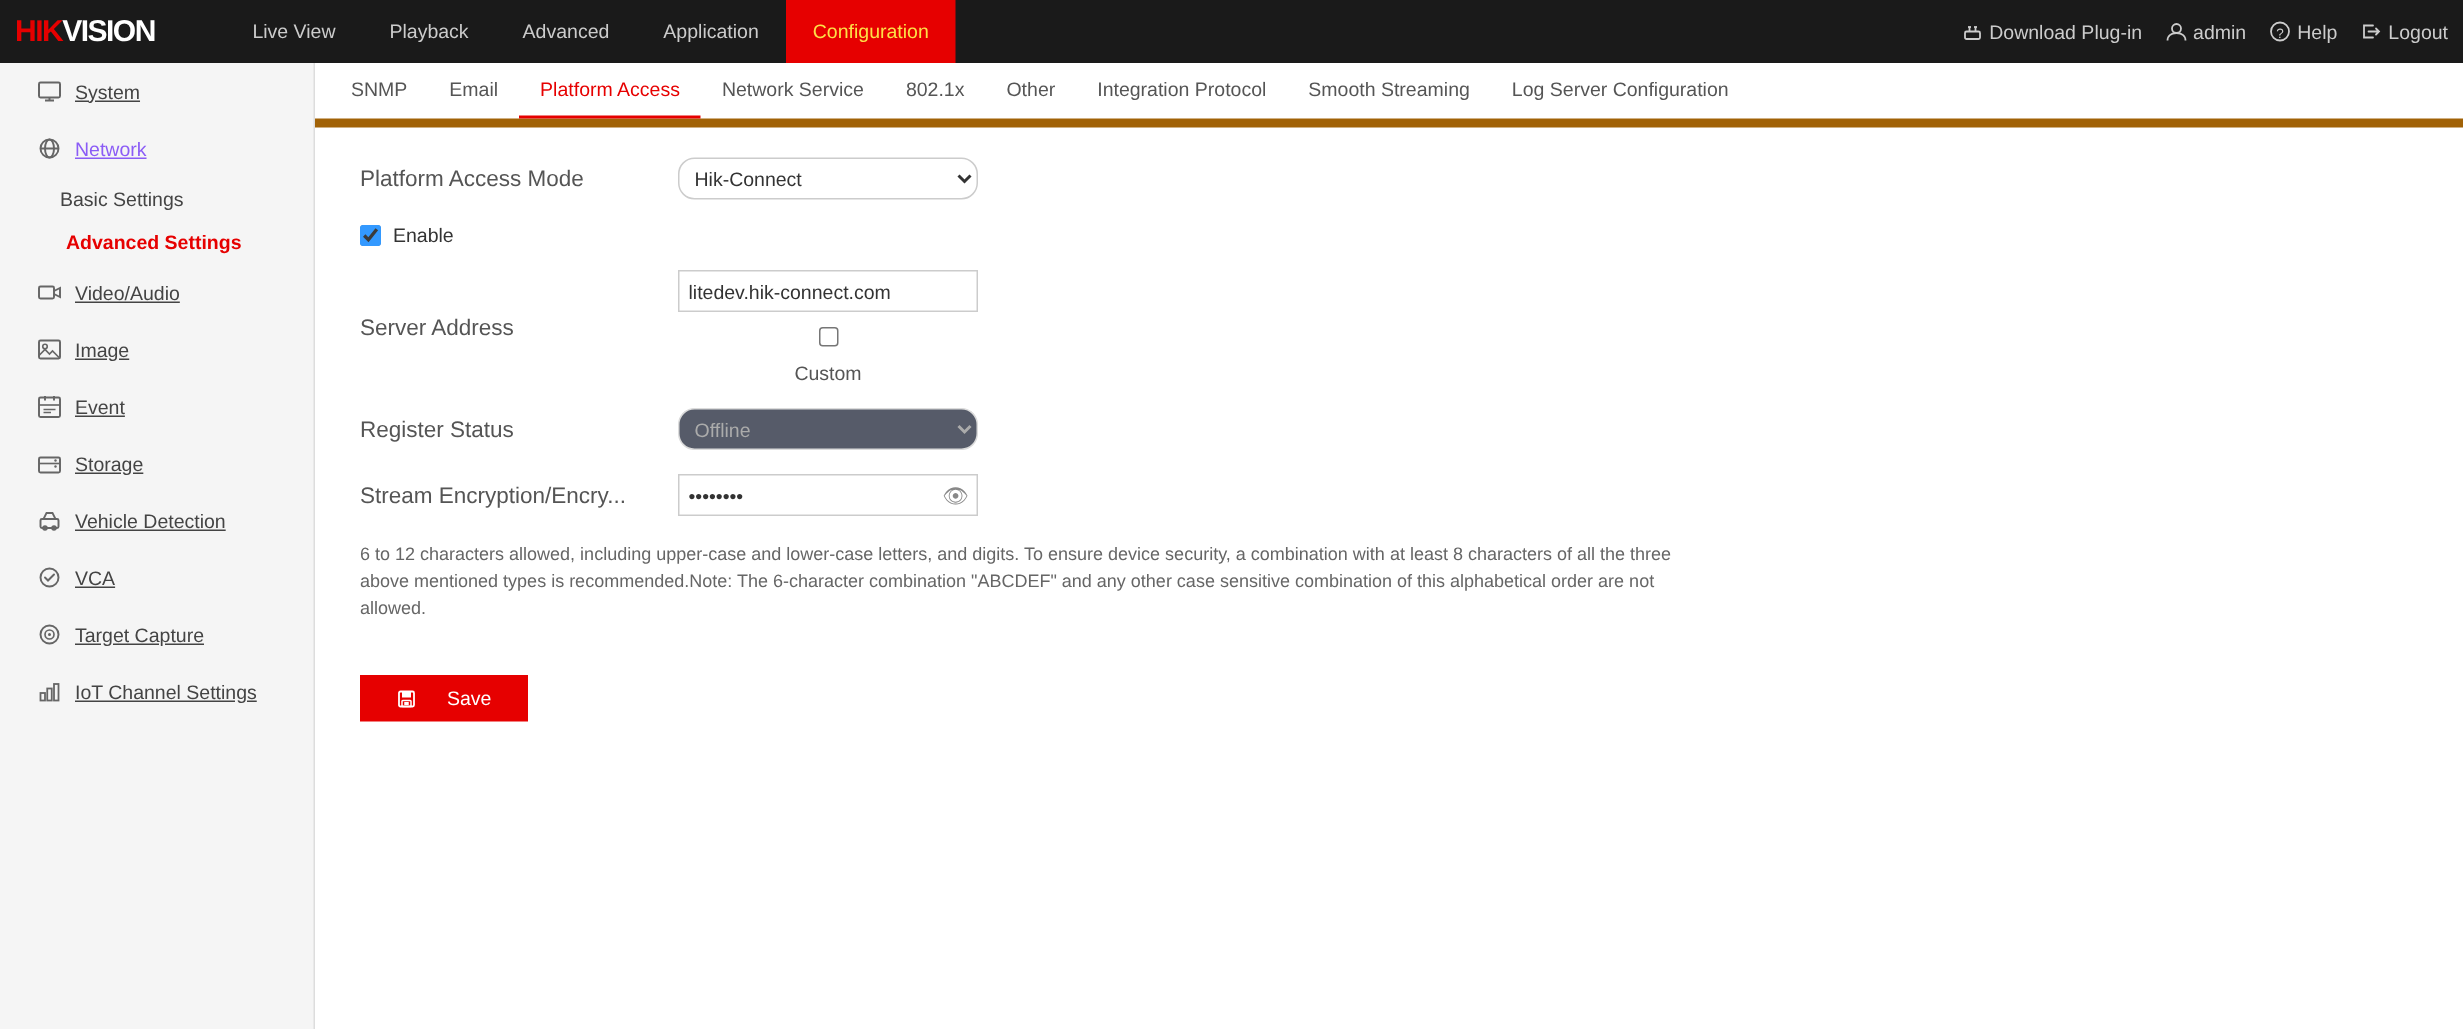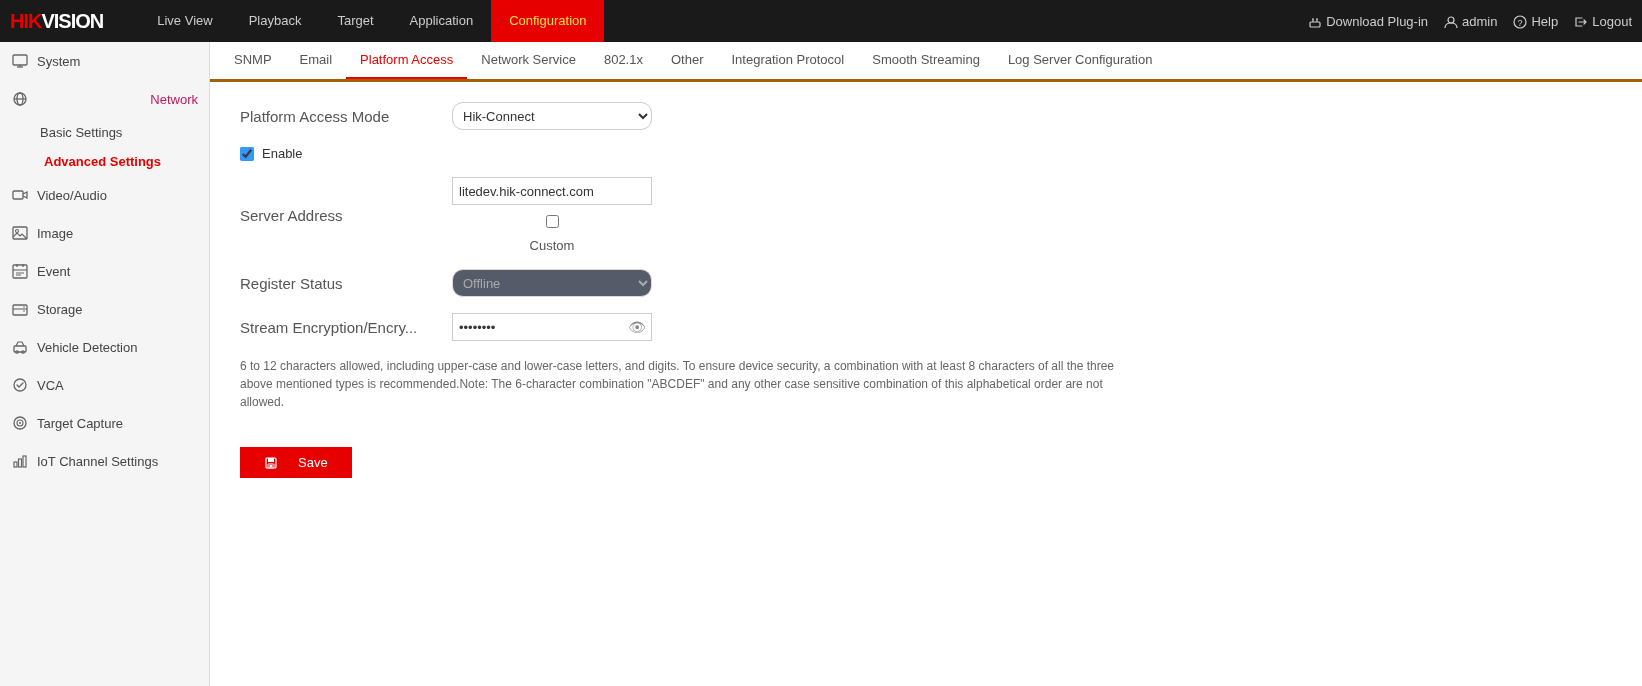--- a/index.html
+++ b/index.html
@@ -5,61 +5,61 @@
     * { box-sizing: border-box; margin: 0; padding: 0; }
     body { font-family: Arial, sans-serif; font-size: 13px; color: #333; background: #fff; }
 
     
     .top-nav {
       display: flex; align-items: center;
       background: #1a1a1a; height: 42px; padding: 0 10px;
       color: #ccc;
     }
     .top-nav .logo {
-      display: flex; align-items: center; margin-right: 36px;
+      display: flex; align-items: center; margin-right: 47px;
     }
     .logo-hik { color: #e60000; font-weight: bold; font-size: 20px; letter-spacing: -1px; }
     .logo-vision { color: #fff; font-weight: bold; font-size: 20px; letter-spacing: -1px; }
     .top-nav nav { display: flex; flex: 1; }
     .top-nav nav a {
       color: #ccc; text-decoration: none; padding: 0 18px; line-height: 42px;
       font-size: 13px; cursor: pointer;
     }
     .top-nav nav a.active { background: #e60000; color: #fde047; }
     .top-nav .right-actions {
       display: flex; align-items: center; gap: 16px; margin-left: auto;
     }
     .top-nav .right-actions span {
-      color: #ccc; font-size: 13px; cursor: pointer; display: flex; align-items: flex-end; gap: 4px;
+      color: #ccc; font-size: 13px; cursor: pointer; display: flex; align-items: flex-start; gap: 4px;
     }
 
     
     .layout { display: flex; height: calc(100vh - 42px); }
 
     
     .sidebar {
       width: 210px; background: #f5f5f5; border-right: 1px solid #ddd;
       overflow-y: auto; flex-shrink: 0;
     }
     .sidebar-item {
       display: flex; align-items: center; gap: 8px;
-      padding: 10px 11px; cursor: pointer; color: #444; font-size: 13px;
-    }
-    .sidebar-item.active { color: #be185d; justify-content: space-between; }
+      padding: 10px 24px; cursor: pointer; color: #444; font-size: 13px; text-decoration: underline;
+    }
+    .sidebar-item.active { color: #8b5cf6; }
     .sidebar-sub {
       padding: 7px 14px 7px 40px; cursor: pointer; color: #444; font-size: 13px;
     }
     .sidebar-sub.active { color: #e60000; font-weight: bold; padding-left: 44px; }
 
     
     .main { flex: 1; overflow-y: auto; background: #fff; }
 
     
     .tabs {
-      display: flex; align-items: center; border-bottom: 3px solid #a16207;
+      display: flex; align-items: center; border-bottom: 6px solid #a16207;
       padding: 0 10px; background: #fff; flex-wrap: wrap;
     }
     .tab {
       padding: 10px 14px; cursor: pointer; font-size: 13px; color: #555;
       border-bottom: 2px solid transparent; white-space: nowrap;
     }
     .tab.active { color: #e60000; border-bottom: 2px solid #e60000; font-weight: 500; }
 
     
     .form-area { padding: 20px 30px; }
@@ -111,21 +111,21 @@
 <body>
 
 <div class="top-nav">
   <div class="logo">
     <span class="logo-hik">HIK</span>
       <span class="logo-vision">VISION</span>
   </div>
   <nav>
     <a class="nav-link">Live View</a>
     <a class="nav-link">Playback</a>
-    <a class="nav-link">Target</a>
+    <a class="nav-link">Advanced</a>
     <a class="nav-link">Application</a>
     <a class="nav-link active">Configuration</a>
   </nav>
   <div class="right-actions">
     <span>
       <svg width="14" height="14" viewBox="0 0 14 14" fill="none">
           <rect x="2" y="7" width="10" height="5" rx="1" stroke="#ccc" stroke-width="1.2"></rect>
           <line x1="5" y1="7" x2="5" y2="4" stroke="#ccc" stroke-width="1.2"></line>
           <line x1="9" y1="7" x2="9" y2="4" stroke="#ccc" stroke-width="1.2"></line>
           <line x1="4" y1="4" x2="6" y2="4" stroke="#ccc" stroke-width="1.2"></line>

